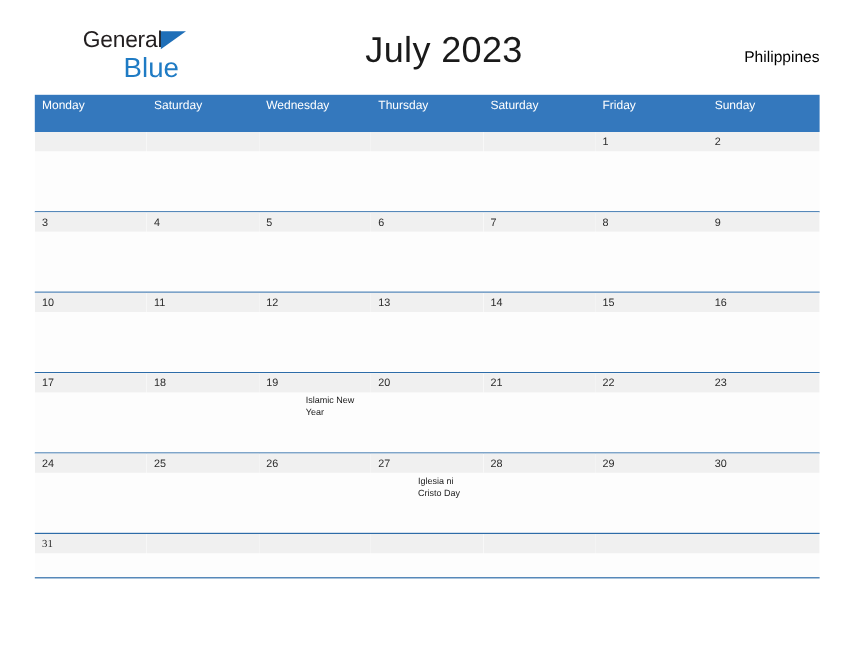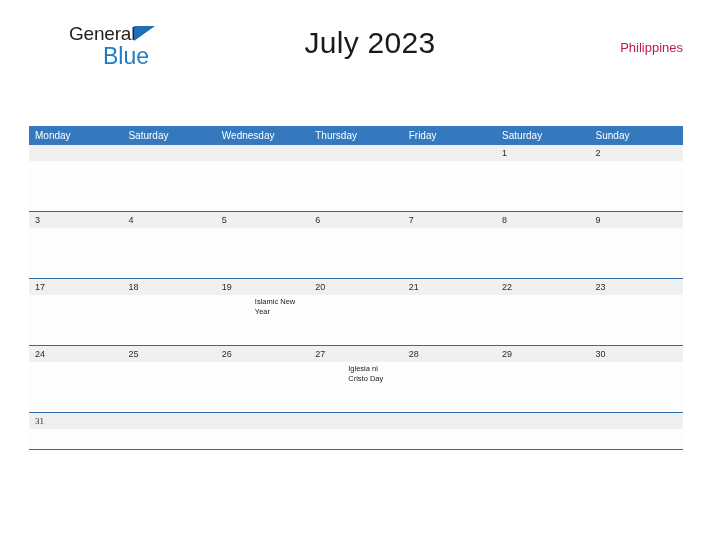--- a/index.html
+++ b/index.html
@@ -78,36 +78,35 @@
     color: #1a1a1a;
     letter-spacing: 0.3px;
     font-family: "Liberation Sans", sans-serif;
   }
 
   .cal-region {
     position: absolute;
     right: 0;
     top: 40px;
     font-size: 13px;
-    color: #be185d;
+    color: #000000;
   }
 
   
   .calendar {
     position: absolute;
     left: 29px;
     top: 79px;
     width: 654px;
   }
 
   .weekday-header {
     display: flex;
     background: #3478bd;
-    height: 19px;
-    margin-top: 47px;
+    height: 31px;
   }
   .weekday-cell {
     flex: 1 1 0;
     color: #ffffff;
     font-size: 10px;
     line-height: 19px;
     padding-left: 6px;
     box-sizing: border-box;
     white-space: nowrap;
     overflow: hidden;
@@ -173,22 +172,22 @@
 
     <div class="cal-region">Philippines</div>
   </div>
 
   <div class="calendar">
     <div class="weekday-header" id="weekday-header">
         <div class="weekday-cell">Monday</div>
         <div class="weekday-cell">Saturday</div>
         <div class="weekday-cell">Wednesday</div>
         <div class="weekday-cell">Thursday</div>
+        <div class="weekday-cell">Saturday</div>
         <div class="weekday-cell">Friday</div>
-        <div class="weekday-cell">Saturday</div>
         <div class="weekday-cell">Sunday</div>
       </div>
     <div id="week-rows">
         <div class="week-row">
           <div class="day-cell empty">
             <div class="day-number-strip"></div>
           </div>
           <div class="day-cell empty">
             <div class="day-number-strip"></div>
           </div>
@@ -222,20 +221,43 @@
             <div class="day-number-strip">6</div>
           </div>
           <div class="day-cell">
             <div class="day-number-strip">7</div>
           </div>
           <div class="day-cell">
             <div class="day-number-strip">8</div>
           </div>
           <div class="day-cell">
             <div class="day-number-strip">9</div>
+          </div>
+        </div>
+        <div class="week-row">
+          <div class="day-cell">
+            <div class="day-number-strip">10</div>
+          </div>
+          <div class="day-cell">
+            <div class="day-number-strip">11</div>
+          </div>
+          <div class="day-cell">
+            <div class="day-number-strip">12</div>
+          </div>
+          <div class="day-cell">
+            <div class="day-number-strip">13</div>
+          </div>
+          <div class="day-cell">
+            <div class="day-number-strip">14</div>
+          </div>
+          <div class="day-cell">
+            <div class="day-number-strip">15</div>
+          </div>
+          <div class="day-cell">
+            <div class="day-number-strip">16</div>
           </div>
         </div>
         <div class="week-row">
           <div class="day-cell">
             <div class="day-number-strip">17</div>
           </div>
           <div class="day-cell">
             <div class="day-number-strip">18</div>
           </div>
           <div class="day-cell">

